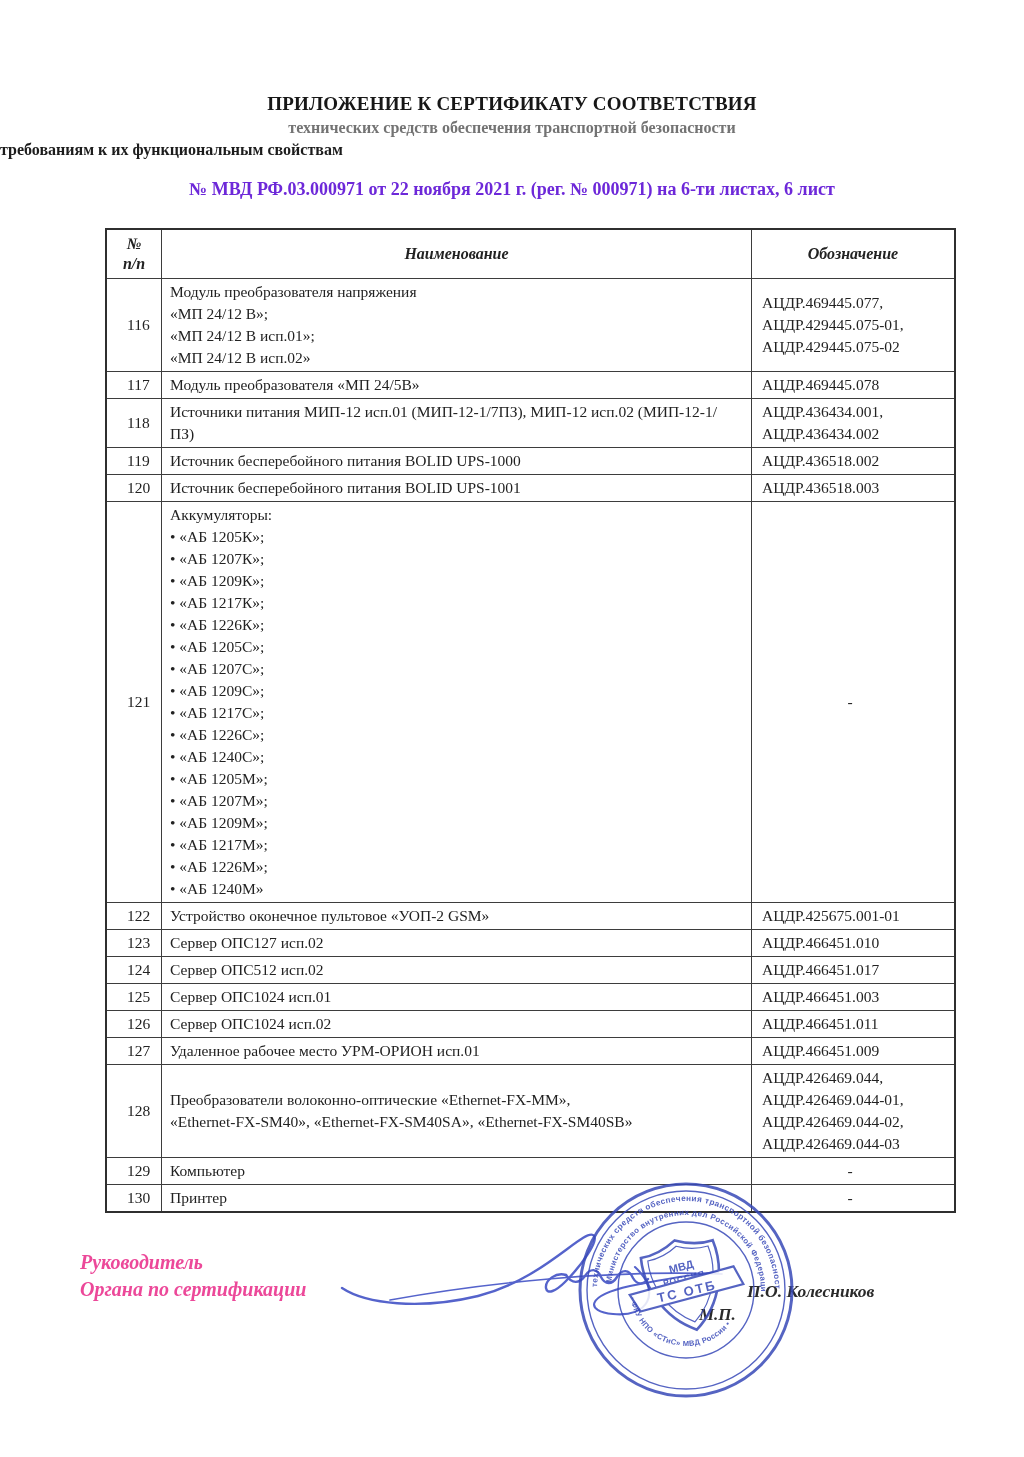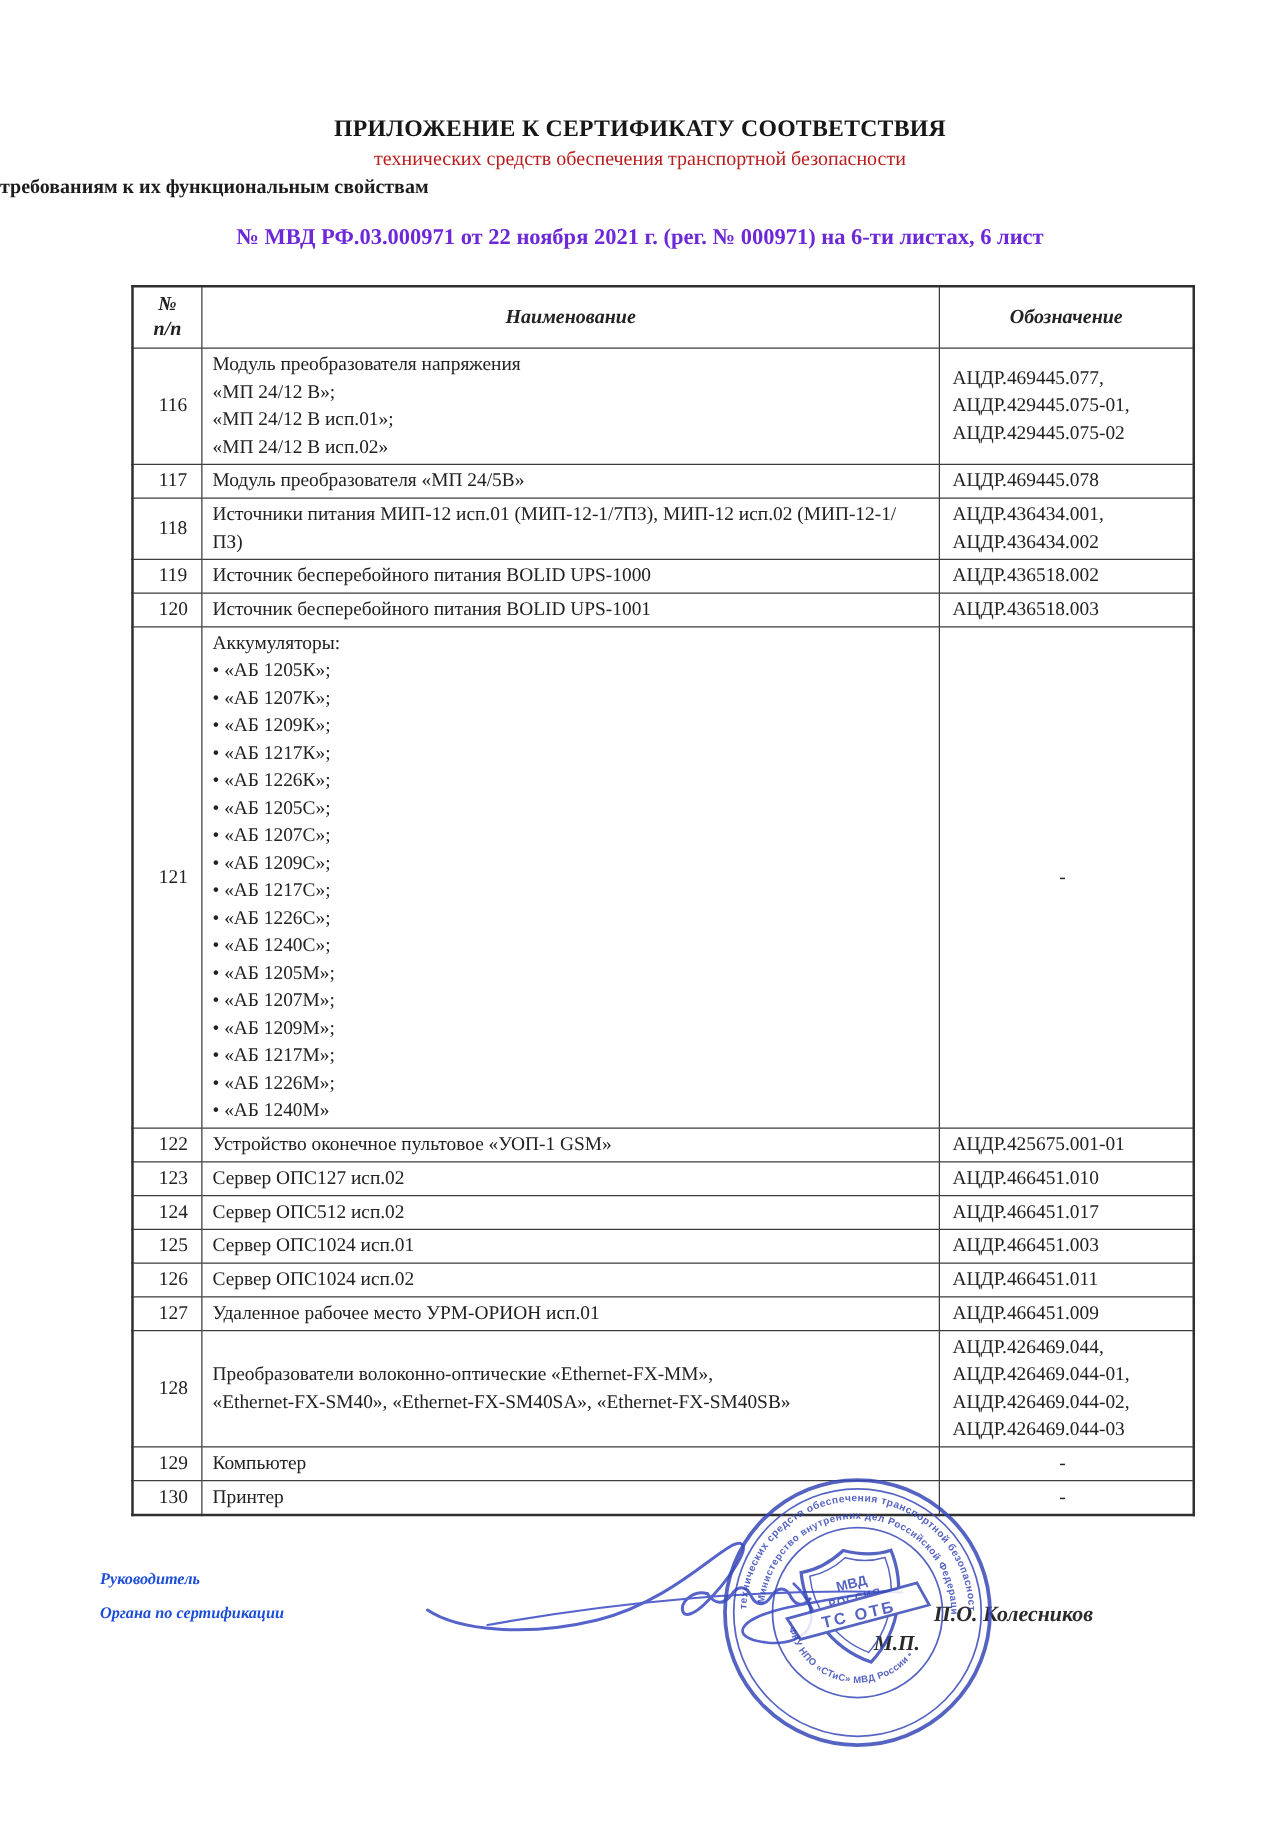--- a/index.html
+++ b/index.html
@@ -4,21 +4,21 @@
 <style>
   html,body{margin:0;padding:0;}
   body{
     width:1024px;height:1457px;position:relative;background:#ffffff;
     font-family:"Liberation Serif", serif;color:#1e1e1e;overflow:hidden;
   }
   .page-header{position:absolute;left:0;top:0;width:1024px;text-align:center;}
   .title{position:absolute;top:93px;left:0;width:100%;text-align:center;
          font-size:19px;font-weight:bold;letter-spacing:.2px;color:#171717;}
   .sub1{position:absolute;top:119px;left:0;width:100%;text-align:center;
-        font-size:16px;font-weight:normal;color:#b91c1c;}
+        font-size:16px;font-weight:bold;color:#737373;}
   .sub2{position:absolute;top:141px;left:0;width:100%;text-align:left;
         font-size:16px;font-weight:bold;color:#1c1c1c;}
   .docline{position:absolute;top:179px;left:0;width:100%;text-align:center;
         font-size:18px;font-weight:bold;color:#6d28d9;}
 
   table.items{
     position:absolute;left:105px;top:228px;width:833px;
     border-collapse:collapse;table-layout:fixed;
     font-size:15.5px;color:#222;
     border:2px solid #2f2f2f;
@@ -28,21 +28,21 @@
     font-style:italic;font-weight:bold;font-size:16px;height:44px;
     text-align:center;line-height:20px;padding:2px;
   }
   .c-num{width:50px;text-align:center;padding:1px 20px;}
   .c-name{width:585px;text-align:left;padding:2px 24px 2px 8px;line-height:22px;}
   .c-des{width:198px;text-align:left;padding:2px 4px 2px 10px;line-height:22px;}
   .c-des div.dash{text-align:center;padding-right:12px;}
 
   .role{
     position:absolute;left:80px;top:1249px;
-    font-size:13px;font-weight:bold;font-style:italic;line-height:27px;color:#1d4ed8;font-family:Liberation Serif, serif;
+    font-size:20px;font-weight:bold;font-style:italic;line-height:27px;color:#ec4899;font-family:Liberation Serif, serif;
   }
   .signer-name{
     position:absolute;left:727px;top:1281px;z-index:1;
     font-size:17.5px;font-weight:bold;font-style:italic;color:#2a2a2a;white-space:nowrap;margin-left:20px;
   }
   .seal-mark{
     position:absolute;left:699px;top:1305px;z-index:1;
     font-size:17px;font-weight:bold;font-style:italic;color:#2a2a2a;
   }
   svg.signature{position:absolute;left:330px;top:1212px;width:400px;height:125px;z-index:2;}
@@ -143,21 +143,21 @@
           <div>• «АБ 1226М»;</div>
           <div>• «АБ 1240М»</div>
         </td>
         <td class="c-des">
           <div class="dash">-</div>
         </td>
       </tr>
       <tr>
         <td class="c-num">122</td>
         <td class="c-name">
-          <div>Устройство оконечное пультовое «УОП-1 GSM»</div>
+          <div>Устройство оконечное пультовое «УОП-2 GSM»</div>
         </td>
         <td class="c-des">
           <div>АЦДР.425675.001-01</div>
         </td>
       </tr>
       <tr>
         <td class="c-num">123</td>
         <td class="c-name">
           <div>Сервер ОПС127 исп.02</div>
         </td>

